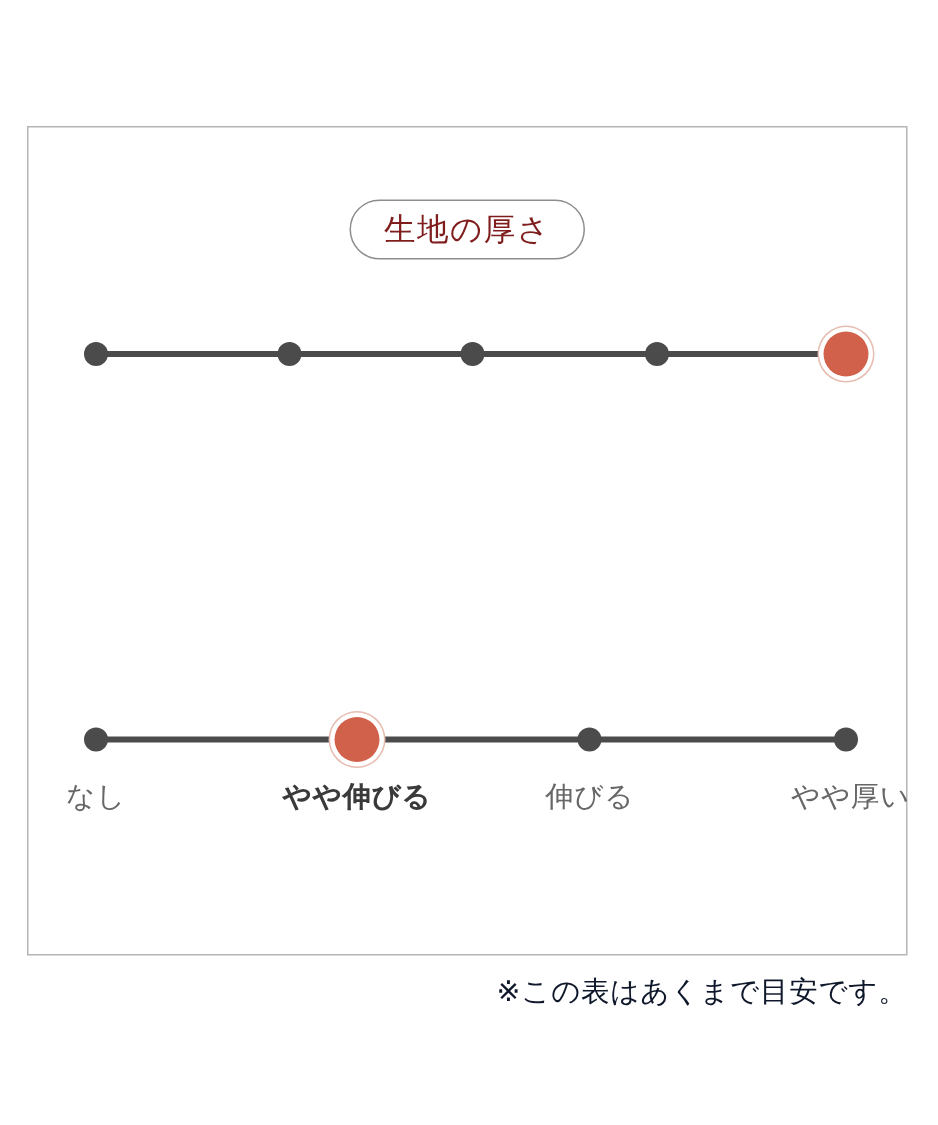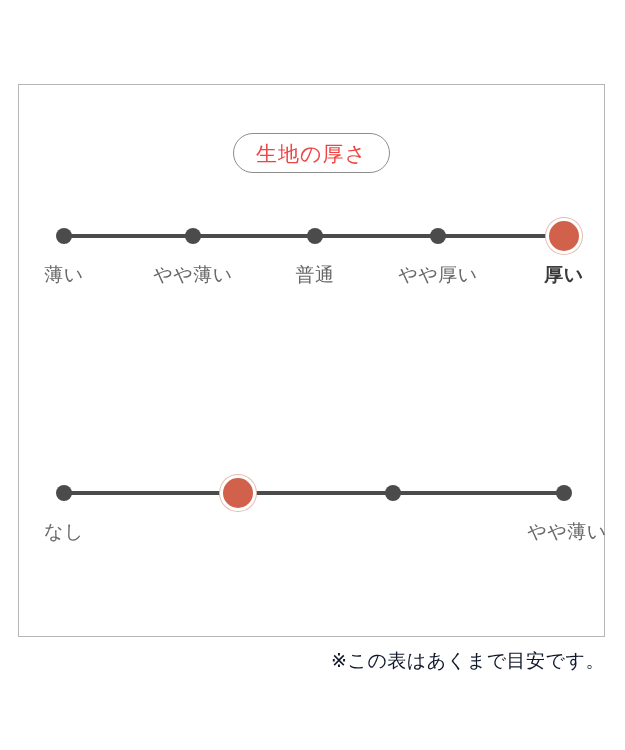--- a/index.html
+++ b/index.html
@@ -40,21 +40,21 @@
   .badge {
     display: inline-flex;
     align-items: center;
     justify-content: center;
     box-sizing: border-box;
     height: 40px;
     padding: 0 22px;
     border: 1px solid #8d8d8d;
     border-radius: 20px;
     background: #ffffff;
-    color: #ef4444;
+    color: #7f1d1d;
     font-size: 21px;
     letter-spacing: 1px;
     line-height: 1;
     white-space: nowrap;
   }
 
   
   .scale {
     position: absolute;
     left: 0;
@@ -133,39 +133,34 @@
 
   <div class="scale" style="top:129px;">
     <div class="track-wrap">
       <div class="track-line" style="left:45px; right:45px;"></div>
       <div class="dot" style="left:45px;"></div>
       <div class="dot" style="left:174px;"></div>
       <div class="dot" style="left:296px;"></div>
       <div class="dot" style="left:419px;"></div>
       <div class="dot selected" style="left:545px;"></div>
     </div>
-    <div class="labels">
-      <span class="label" style="left:45px;">薄い</span>
-      <span class="label" style="left:174px;">やや薄い</span>
-      <span class="label" style="left:296px;">普通</span>
-      <span class="label" style="left:419px;">やや厚い</span>
-      <span class="label selected" style="left:545px;">厚い</span>
-    </div>
   </div>
 
 
   <div class="scale" style="top:386px;">
     <div class="track-wrap">
       <div class="track-line" style="left:45px; right:45px;"></div>
       <div class="dot" style="left:45px;"></div>
       <div class="dot selected" style="left:219px;"></div>
       <div class="dot" style="left:374px;"></div>
       <div class="dot" style="left:545px;"></div>
     </div>
     <div class="labels">
       <span class="label" style="left:45px;">なし</span>
-      <span class="label" style="left:548px;">やや薄い</span>
+      <span class="label selected" style="left:219px;">やや伸びる</span>
+      <span class="label" style="left:374px;">伸びる</span>
+      <span class="label" style="left:548px;">やや厚い</span>
     </div>
   </div>
 
 </div>
 
 <div class="footnote">※この表はあくまで目安です。</div>
 
 </body></html>

